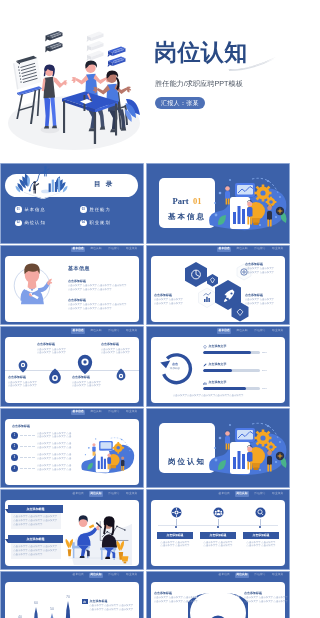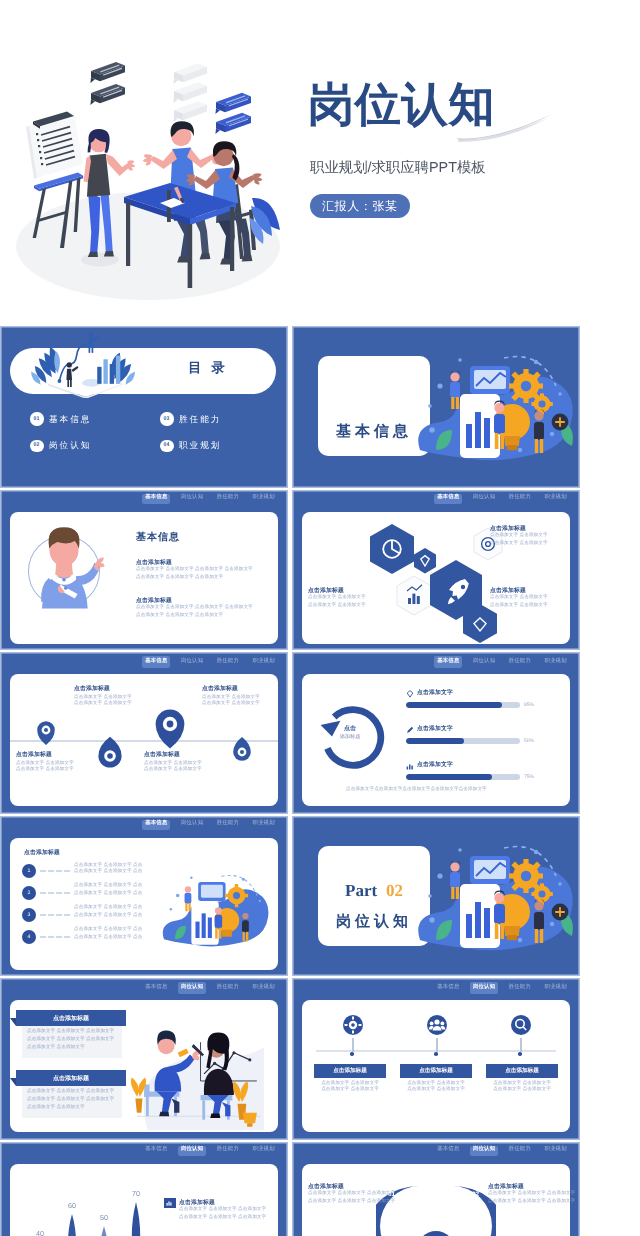--- a/index.html
+++ b/index.html
@@ -209,21 +209,21 @@
     </div>
 
     <div class="hero-swoosh">
       <svg width="48" height="16" viewBox="0 0 48 16">
         <path d="M0 12 Q18 14 48 0 Q26 12 2 13 Z" fill="#9aa3b2" opacity="0.55"></path>
         <path d="M1 13 Q20 13 46 2 Q24 14 1 14 Z" fill="#c3c9d4" opacity="0.6"></path>
       </svg>
     </div>
 
     <div class="hero-title">岗位认知</div>
-    <div class="hero-sub">职业规划/求职应聘PPT模板</div>
+    <div class="hero-sub">胜任能力/求职应聘PPT模板</div>
     <div class="hero-badge">汇报人：张某</div>
   </div>
   <div class="grid">
 
   <div class="slide" style="left:0;top:0">
     <div style="position:absolute;left:5px;top:10.5px;width:133px;height:23px;background:#fff;border-radius:11.5px;"></div>
     <svg style="position:absolute;left:12px;top:2px;" width="60" height="34" viewBox="0 0 62 36">
 
       <path d="M12 28.5 L32 17.5 L52 28 L32 35.5 Z" fill="#ffffff"></path>
       <path d="M12 28.5 L32 35.5 L32 36.4 L12 29.4 Z" fill="#dfe6f0"></path>
@@ -292,20 +292,24 @@
       </div>
       <div style="display:flex;align-items:center;gap:3px;">
         <span style="width:6.5px;height:6.5px;border-radius:50%;background:#fff;color:#3f64ac;font-size:2.7px;display:flex;align-items:center;justify-content:center;font-weight:bold;">04</span>
         <span style="font-size:4.3px;color:#fff;letter-spacing:1px;">职业规划</span>
       </div>
     </div>
   </div>
 
   <div class="slide r" style="top:0">
     <div style="position:absolute;left:13px;top:15px;width:56px;height:50px;background:#fff;border-radius:5px;"></div>
+    <div style="position:absolute;left:13px;top:27px;width:56px;text-align:center;">
+      <span class="part-en">Part</span>
+      <span class="part-num">01</span>
+    </div>
     <div style="position:absolute;left:13px;top:42px;width:56px;text-align:center;">
       <span class="part-cn">基本信息</span>
     </div>
     <div style="position:absolute;left:60px;top:4px;width:84px;height:76px;overflow:hidden;">
       <svg width="84" height="76" viewBox="0 0 84 76">
 
         <path d="M4 58 q-4 -12 10 -14 q6 -1 8 -6 q4 -10 16 -8 q10 2 16 -4 q8 -8 18 -2 q10 6 8 18 q-2 14 -18 18 q-20 5 -36 2 q-16 -2 -22 -4 Z" fill="#4a77d8"></path>
         <g fill="#7ea7ee">
             <circle cx="14" cy="26" r="1.3"></circle>
             <circle cx="9" cy="36" r="0.9"></circle>
@@ -713,24 +717,20 @@
             <circle cx="63.5" cy="41" r="2.3" fill="#c78d7c"></circle>
             <rect x="61.4" y="52.5" width="1.7" height="7" fill="#f5a623"></rect>
             <rect x="63.9" y="52.5" width="1.7" height="7" fill="#f5a623"></rect>
           </g>
       </svg>
     </div>
   </div>
 
   <div class="slide r" style="top:244.5px">
     <div style="position:absolute;left:13px;top:15px;width:56px;height:50px;background:#fff;border-radius:5px;"></div>
-    <div style="position:absolute;left:13px;top:27px;width:56px;text-align:center;">
-      <span class="part-en">Part</span>
-      <span class="part-num">02</span>
-    </div>
     <div style="position:absolute;left:13px;top:42px;width:56px;text-align:center;">
       <span class="part-cn">岗位认知</span>
     </div>
     <div style="position:absolute;left:60px;top:4px;width:84px;height:76px;overflow:hidden;">
       <svg width="84" height="76" viewBox="0 0 84 76">
         <path d="M4 58 q-4 -12 10 -14 q6 -1 8 -6 q4 -10 16 -8 q10 2 16 -4 q8 -8 18 -2 q10 6 8 18 q-2 14 -18 18 q-20 5 -36 2 q-16 -2 -22 -4 Z" fill="#4a77d8"></path>
         <g fill="#7ea7ee">
             <circle cx="14" cy="26" r="1.3"></circle>
             <circle cx="9" cy="36" r="0.9"></circle>
             <circle cx="62" cy="14" r="1.1"></circle>

